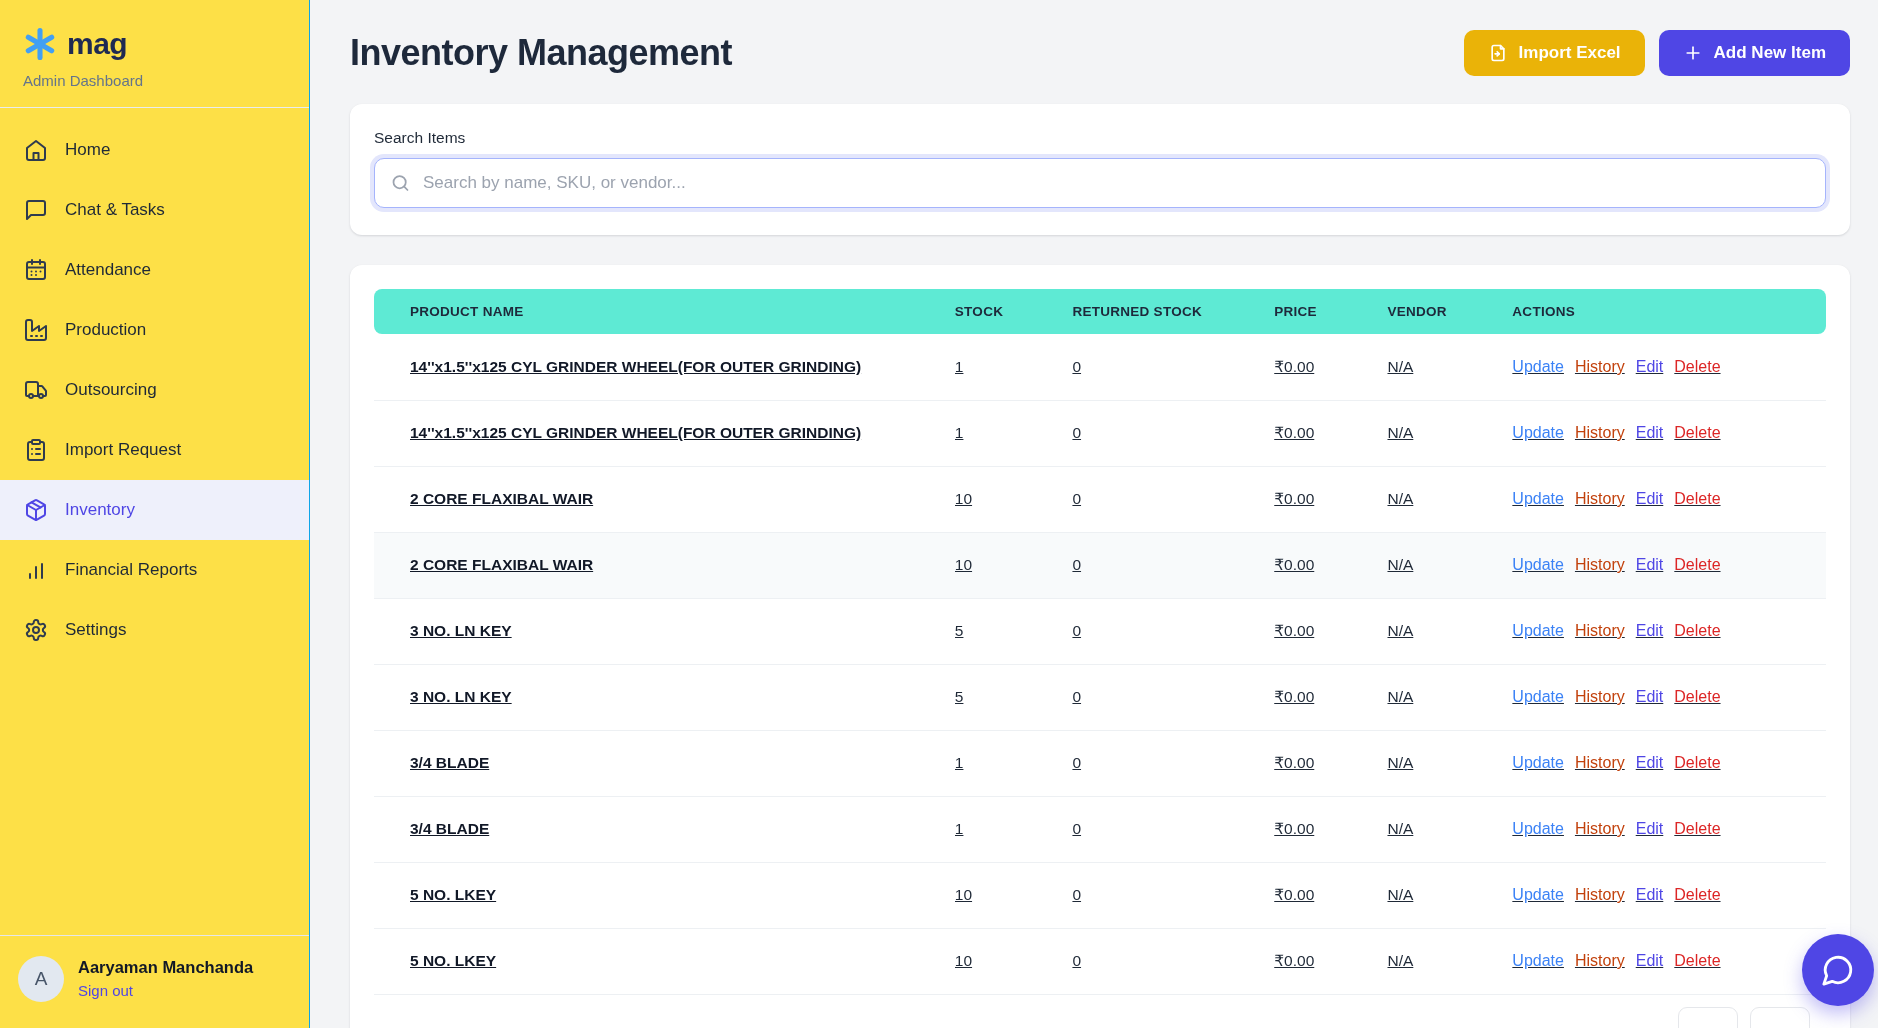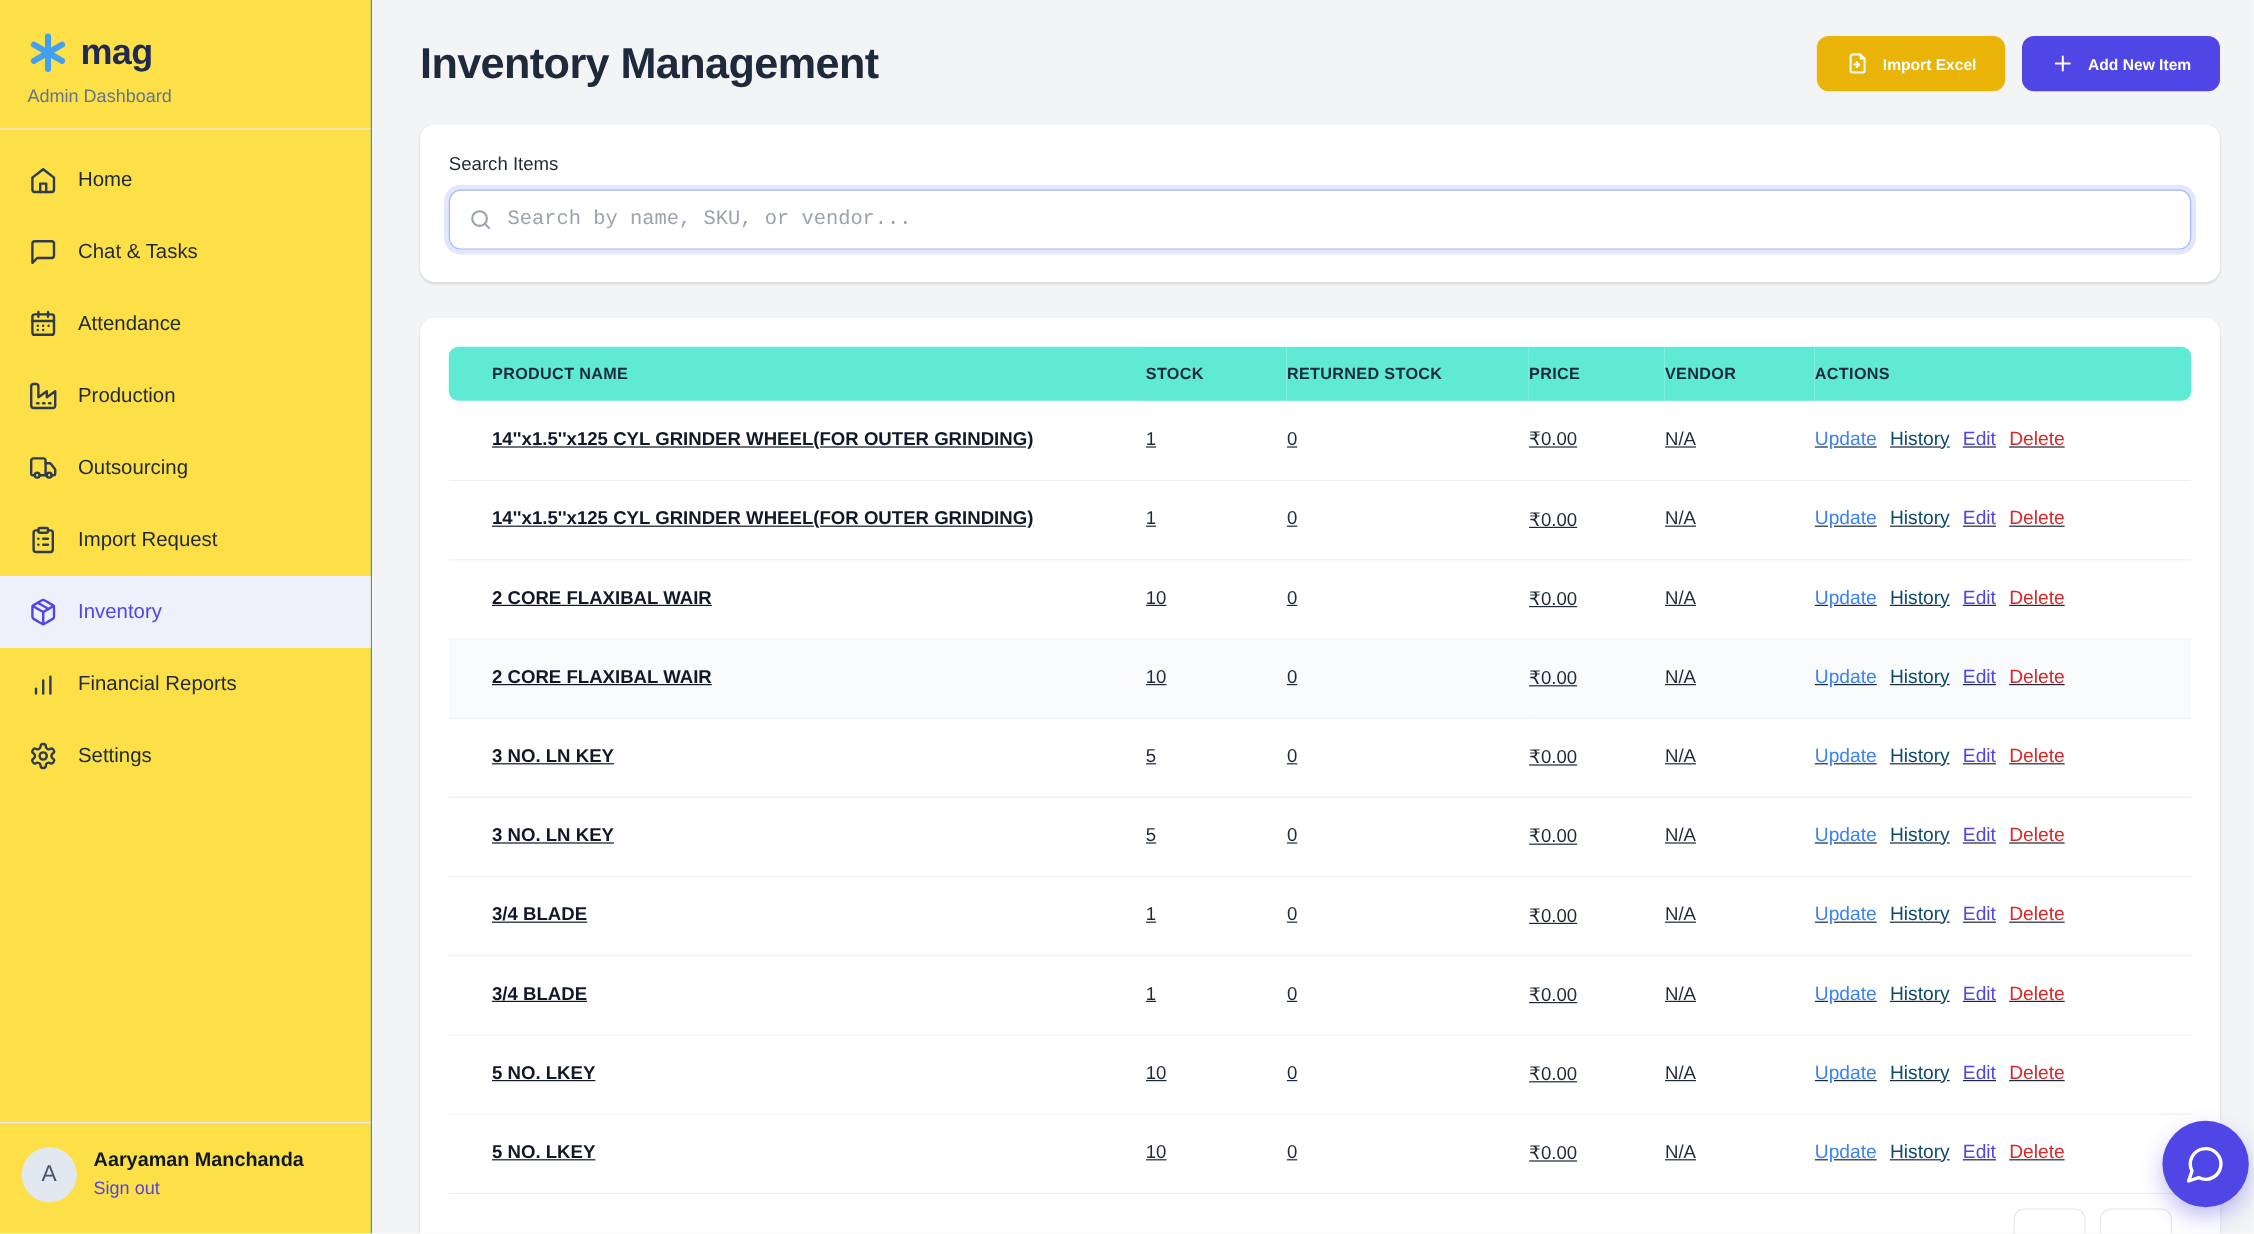--- a/index.html
+++ b/index.html
@@ -41,21 +41,21 @@
   .signout { font-size: 15px; color: #4F46E5; cursor: pointer; text-decoration: none; display: inline-block; }
 
   
   .main { flex: 1; padding: 30px 28px 0 40px; overflow: hidden; }
   .page-header { display: flex; align-items: center; justify-content: space-between; }
   .page-title { font-size: 36px; font-weight: 800; color: #1E293B; letter-spacing: -0.5px; }
   .header-actions { display: flex; gap: 14px; }
   .btn {
     display: inline-flex; align-items: center; gap: 11px; border: none; cursor: pointer;
     height: 46px; padding: 0 24px; border-radius: 10px;
-    font-size: 13px; font-weight: 600; color: #FFFFFF;
+    font-size: 17px; font-weight: 600; color: #FFFFFF;
     font-family: "Liberation Sans", "DejaVu Sans", sans-serif;
   }
   .btn svg { width: 20px; height: 20px; stroke: #FFFFFF; }
   .btn-import { background: #EAB308; }
   .btn-add { background: #4F46E5; }
 
   .card {
     background: #FFFFFF; border-radius: 12px;
     box-shadow: 0 1px 2px rgba(16,24,40,.06), 0 1px 3px rgba(16,24,40,.08);
   }
@@ -63,21 +63,21 @@
   .search-label { display: block; font-size: 15.5px; color: #1F2937; margin-bottom: 11px; }
   .search-box { position: relative; }
   .search-box svg {
     position: absolute; left: 16px; top: 50%; transform: translateY(-50%);
     width: 21px; height: 21px; stroke: #9CA3AF;
   }
   .search-input {
     width: 100%; height: 50px; border-radius: 10px;
     border: 1px solid #A5B4FC; box-shadow: 0 0 0 4px #E3E6FC;
     padding: 0 16px 0 48px; font-size: 17px; color: #1F2937; outline: none;
-    font-family: Liberation Mono, monospace;
+    font-family: Liberation Sans, sans-serif;
   }
   .search-input::placeholder { color: #9CA3AF; }
 
   .table-card { margin-top: 30px; padding: 24px 24px 0; }
   table { width: 100%; border-collapse: collapse; table-layout: fixed; }
   col.c-name { width: 40%; } col.c-stock { width: 8.1%; } col.c-ret { width: 13.9%; }
   col.c-price { width: 7.8%; } col.c-vendor { width: 8.6%; } col.c-actions { width: 21.6%; }
   thead th {
     background: #5eead4; text-align: left; font-size: 13.5px; font-weight: 700;
     color: #1E293B; text-transform: uppercase; letter-spacing: .02em;
@@ -87,21 +87,21 @@
   thead th:last-child { border-radius: 0 8px 8px 0; }
   tbody td {
     border-bottom: 1px solid #EDF0F3; height: 66px; padding: 0 8px 0 0;
     font-size: 15.5px; color: #1F2937; vertical-align: middle;
     white-space: nowrap; overflow: hidden; text-overflow: ellipsis; text-decoration: underline;
   }
   tbody td:first-child { padding-left: 36px; font-weight: 600; color: #111827; }
   tbody tr.hl { background: #F8FAFB; }
   .act { margin-right: 11px; font-size: 16px; cursor: pointer; }
   .act-update { color: #3B82F6; }
-  .act-history { color: #0c4a6e; }
+  .act-history { color: #c2410c; }
   .act-edit { color: #4F46E5; }
   .act-delete { color: #DC2626; }
 
   .pagination { display: flex; justify-content: flex-end; gap: 12px; padding: 12px 16px 18px 0; }
   .page-btn { width: 60px; height: 36px; border: 1px solid #E5E7EB; background: #FFFFFF; border-radius: 9px; cursor: pointer; }
 
   .fab {
     position: fixed; right: 4px; bottom: 22px; width: 72px; height: 72px;
     border-radius: 50%; border: none; background: #4F46E5; cursor: pointer;
     display: flex; align-items: center; justify-content: center;

